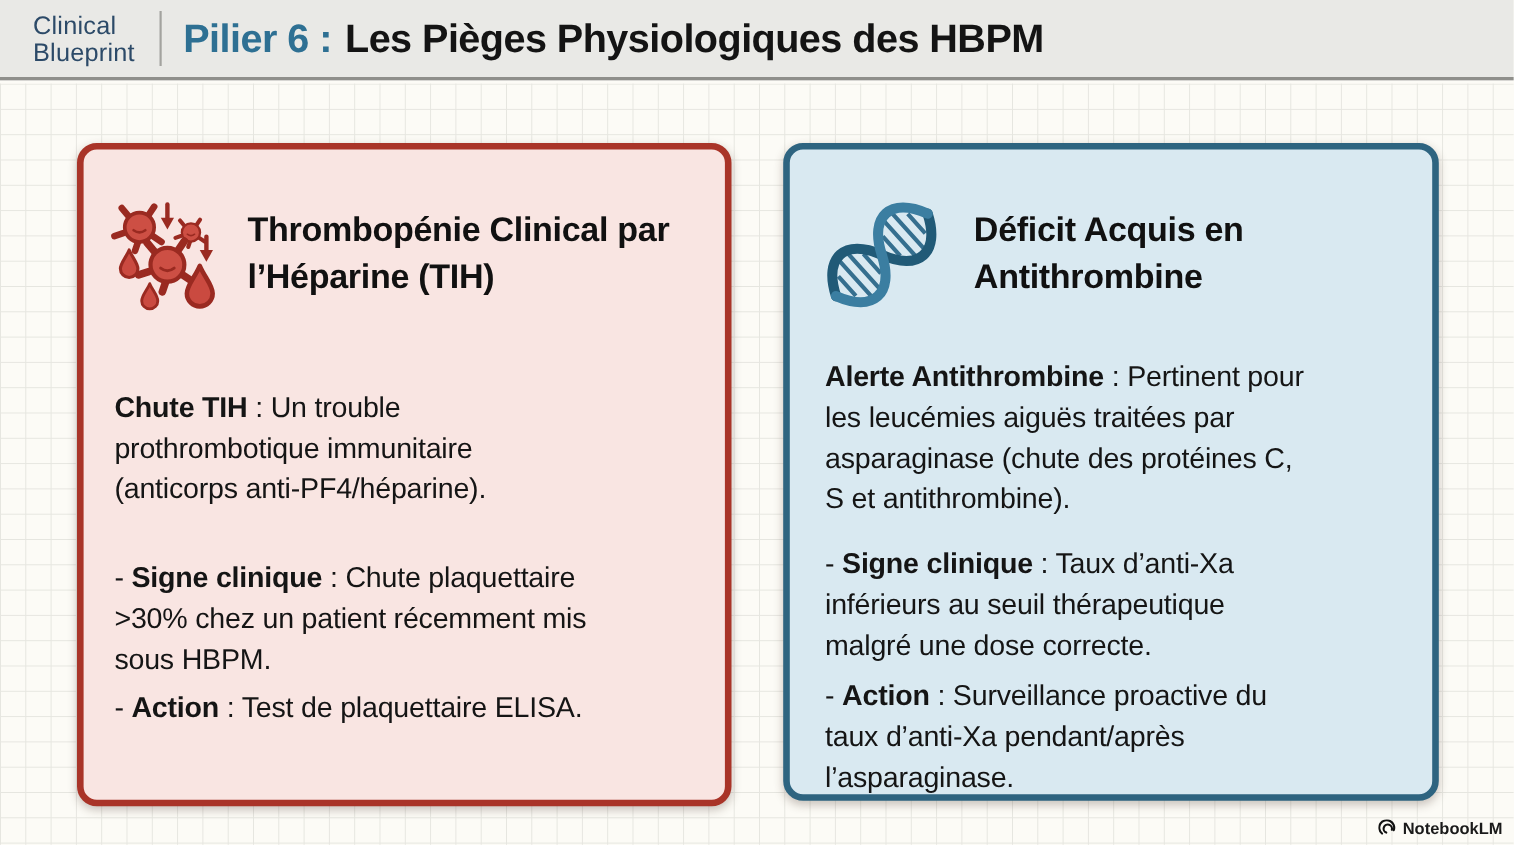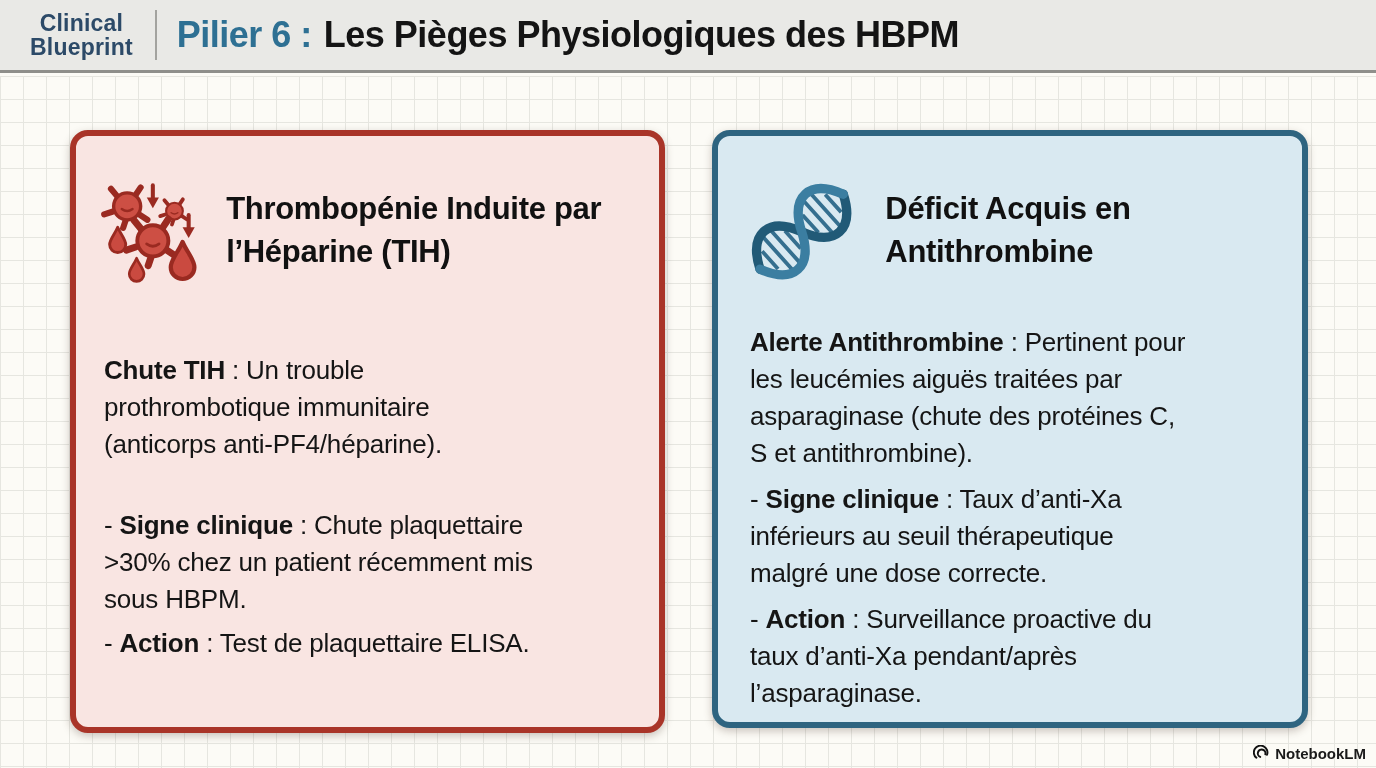--- a/index.html
+++ b/index.html
@@ -9,22 +9,22 @@
     background:#fcfbf6;
   }
   .page{position:relative;width:1376px;height:768px;}
 
   
   .header{
     position:absolute;top:0;left:0;right:0;height:73px;
     background:#e9e9e6;border-bottom:3px solid #8f8f8b;
     display:flex;align-items:center;padding-left:30px;box-sizing:border-box;
   }
-  .logo{display:flex;flex-direction:column;font-weight:700;font-size:23px;
-    line-height:1.05;color:#2c4a68;letter-spacing:.2px;text-align:center;}
+  .logo{display:flex;flex-direction:column;font-weight:400;font-size:23px;
+    line-height:1.05;color:#2c4a68;letter-spacing:.2px;}
   .hdr-divider{width:2px;height:50px;background:#a3a39f;margin:0 20px 0 22px;}
   .title{font-size:36px;font-weight:700;color:#141414;margin:0;letter-spacing:-.5px;white-space:nowrap;}
   .title .accent{color:#2e7093;margin-right:12px;}
 
   
   .board{
     position:absolute;top:76px;left:0;right:0;bottom:0;
     background-color:#fcfbf6;
     background-image:
       linear-gradient(#e6e6e0 1px, transparent 1px),
@@ -45,21 +45,21 @@
   .card-at  .card-head{padding:24px 26px 0 20px;gap:20px;}
   .card-title{font-size:31px;line-height:1.4;color:#111;margin:0;font-weight:700;letter-spacing:-.3px;}
 
   .card-tih .card-body{padding:0 28px;margin-top:42px;}
   .card-at  .card-body{padding:0 32px;margin-top:24px;}
   .para{margin:0;font-size:26px;line-height:37px;color:#151515;
     white-space:pre-line;letter-spacing:-.2px;}
   .para .b{font-weight:700;}
   .card-tih .intro{margin-bottom:44px;}
   .card-tih .sign{margin-bottom:7px;}
-  .card-at .intro{margin-bottom:9px;}
+  .card-at .intro{margin-bottom:22px;}
   .card-at .sign{margin-bottom:9px;}
 
   
   .watermark{position:absolute;right:10px;bottom:6px;display:flex;
     align-items:center;gap:5px;font-size:15px;font-weight:600;color:#1a1a1a;padding-left:11px;}
 </style>
 </head>
 <body>
 
 <div class="page">
@@ -92,21 +92,21 @@
           <path d="M81 32 L90 48 L99 32 Z" fill="#9a2a21"></path>
           <path d="M143 58 V 80" stroke="#9a2a21" stroke-width="6" stroke-linecap="round" fill="none"></path>
           <path d="M134 76 L143 92 L152 76 Z" fill="#9a2a21"></path>
           <use href="#plt" transform="translate(52,45)"></use>
           <use href="#plt" transform="translate(122,52) scale(0.62)"></use>
           <use href="#plt" transform="translate(90,96) scale(1.15)"></use>
           <use href="#drop" transform="translate(38,98) scale(0.85)"></use>
           <use href="#drop" transform="translate(66,142) scale(0.78)"></use>
           <use href="#drop" transform="translate(134,130) scale(1.25)"></use>
         </svg>
-        <h2 class="card-title">Thrombopénie Induite par l’Héparine (TIH)</h2>
+        <h2 class="card-title">Thrombopénie Clinical par l’Héparine (TIH)</h2>
       </div>
       <div class="card-body">
         <p class="para intro"><span class="b">Chute TIH</span><span> : Un trouble
 prothrombotique immunitaire
 (anticorps anti-PF4/héparine).</span></p>
         <p class="para sign"><span>- </span><span class="b">Signe clinique</span><span> : Chute plaquettaire
 &gt;30% chez un patient récemment mis
 sous HBPM.</span></p>
         <p class="para action"><span>- </span><span class="b">Action</span><span> : Test de plaquettaire ELISA.</span></p>
       </div>

